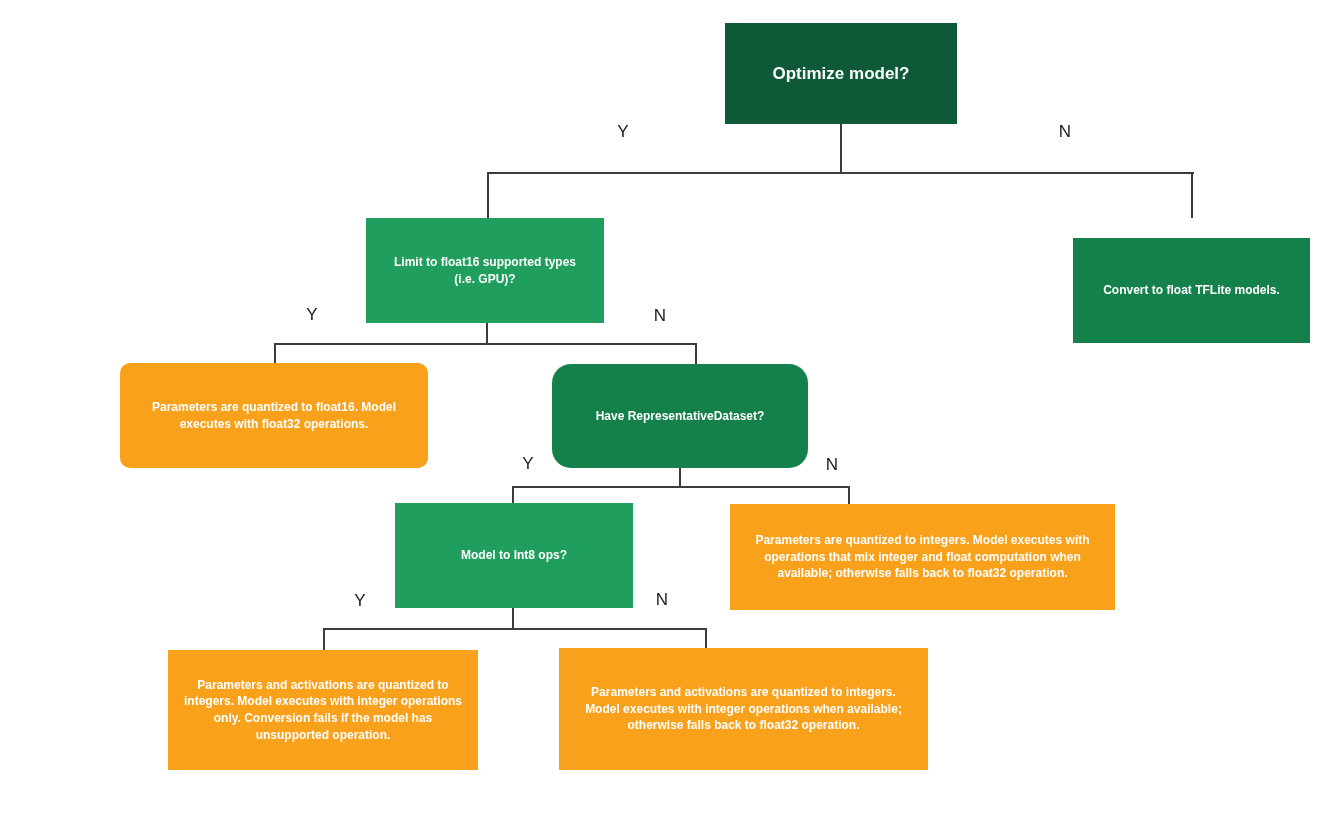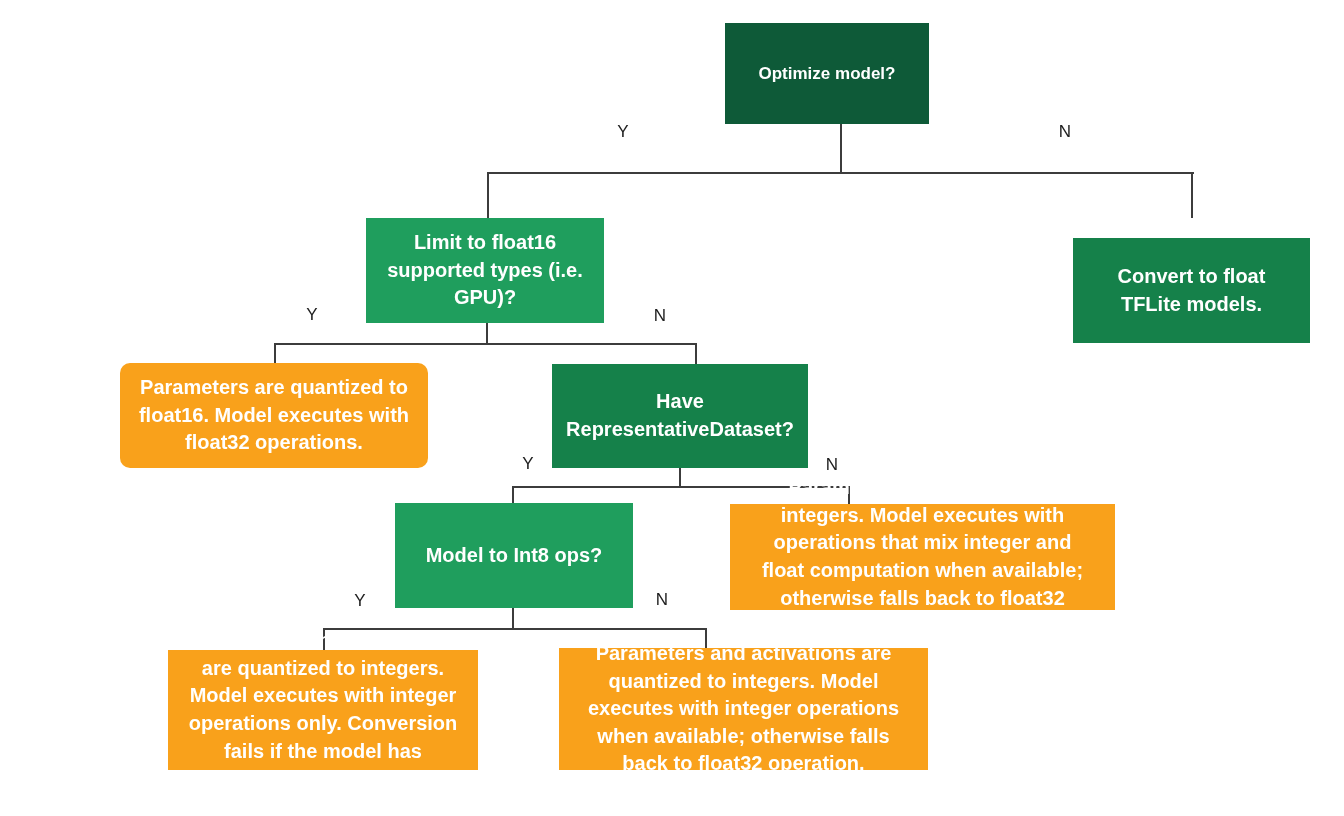--- a/index.html
+++ b/index.html
@@ -16,21 +16,21 @@
     overflow: hidden;
   }
   .node {
     position: absolute;
     display: flex;
     align-items: center;
     justify-content: center;
     text-align: center;
     color: #ffffff;
     font-weight: 700;
-    font-size: 20px;
+    font-size: 12px;
     line-height: 1.38;
     box-sizing: border-box;
     padding: 8px 16px;
   }
   .node.dark-green   { background: #0e5a38; }
   .node.medium-green { background: #15814a; }
   .node.bright-green { background: #1f9e5d; }
   .node.orange       { background: #f9a11b; }
   .node.root { font-size: 17px; }
   .edge {
@@ -72,37 +72,37 @@
 
   <div class="edge-label" style="left:623px; top:132px;">Y</div>
   <div class="edge-label" style="left:1065px; top:132px;">N</div>
   <div class="edge-label" style="left:312px; top:315px;">Y</div>
   <div class="edge-label" style="left:660px; top:316px;">N</div>
   <div class="edge-label" style="left:528px; top:464px;">Y</div>
   <div class="edge-label" style="left:832px; top:465px;">N</div>
   <div class="edge-label" style="left:360px; top:601px;">Y</div>
   <div class="edge-label" style="left:662px; top:600px;">N</div>
 
-  <div class="node dark-green root" style="left:725px; top:23px; width:204px; height:101px;">
+  <div class="node dark-green root" style="left:725px; top:23px; width:232px; height:101px;">
     <span>Optimize model?</span>
   </div>
 
   <div class="node bright-green" style="left:366px; top:218px; width:238px; height:105px;">
     <span>Limit to float16 supported types (i.e. GPU)?</span>
   </div>
 
   <div class="node medium-green" style="left:1073px; top:218px; width:237px; height:105px;margin-top:20px;">
     <span>Convert to float TFLite models.</span>
   </div>
 
   <div class="node orange" style="left:120px; top:363px; width:308px; height:105px;border-radius:10px;">
     <span>Parameters are quantized to float16. Model executes with float32 operations.</span>
   </div>
 
-  <div class="node medium-green" style="left:552px; top:364px; width:256px; height:104px; padding:5px 22px;">
+  <div class="node medium-green" style="left:552px; top:364px; width:256px; height:104px; padding:5px 22px;border-radius:19px;">
     <span>Have RepresentativeDataset?</span>
   </div>
 
   <div class="node bright-green" style="left:395px; top:503px; width:238px; height:105px;">
     <span>Model to Int8 ops?</span>
   </div>
 
   <div class="node orange" style="left:730px; top:504px; width:385px; height:106px; padding:8px 24px;">
     <span>Parameters are quantized to integers. Model executes with operations that mix integer and float computation when available; otherwise falls back to float32 operation.</span>
   </div>

